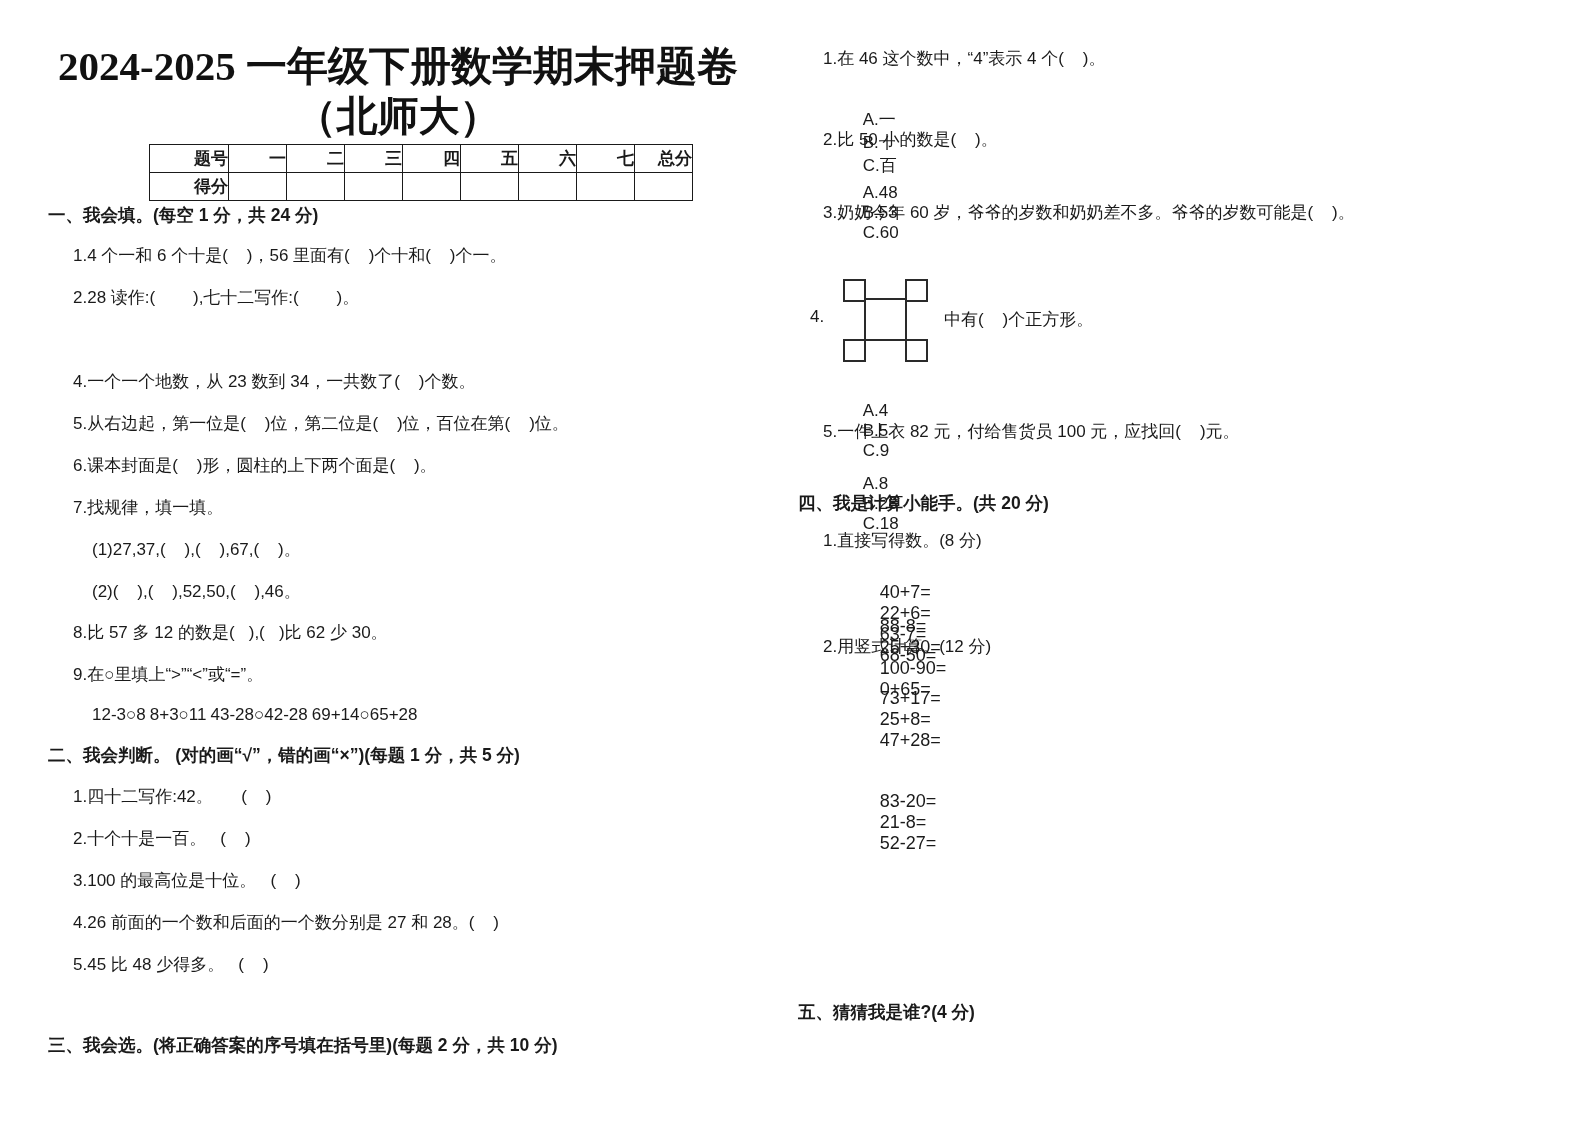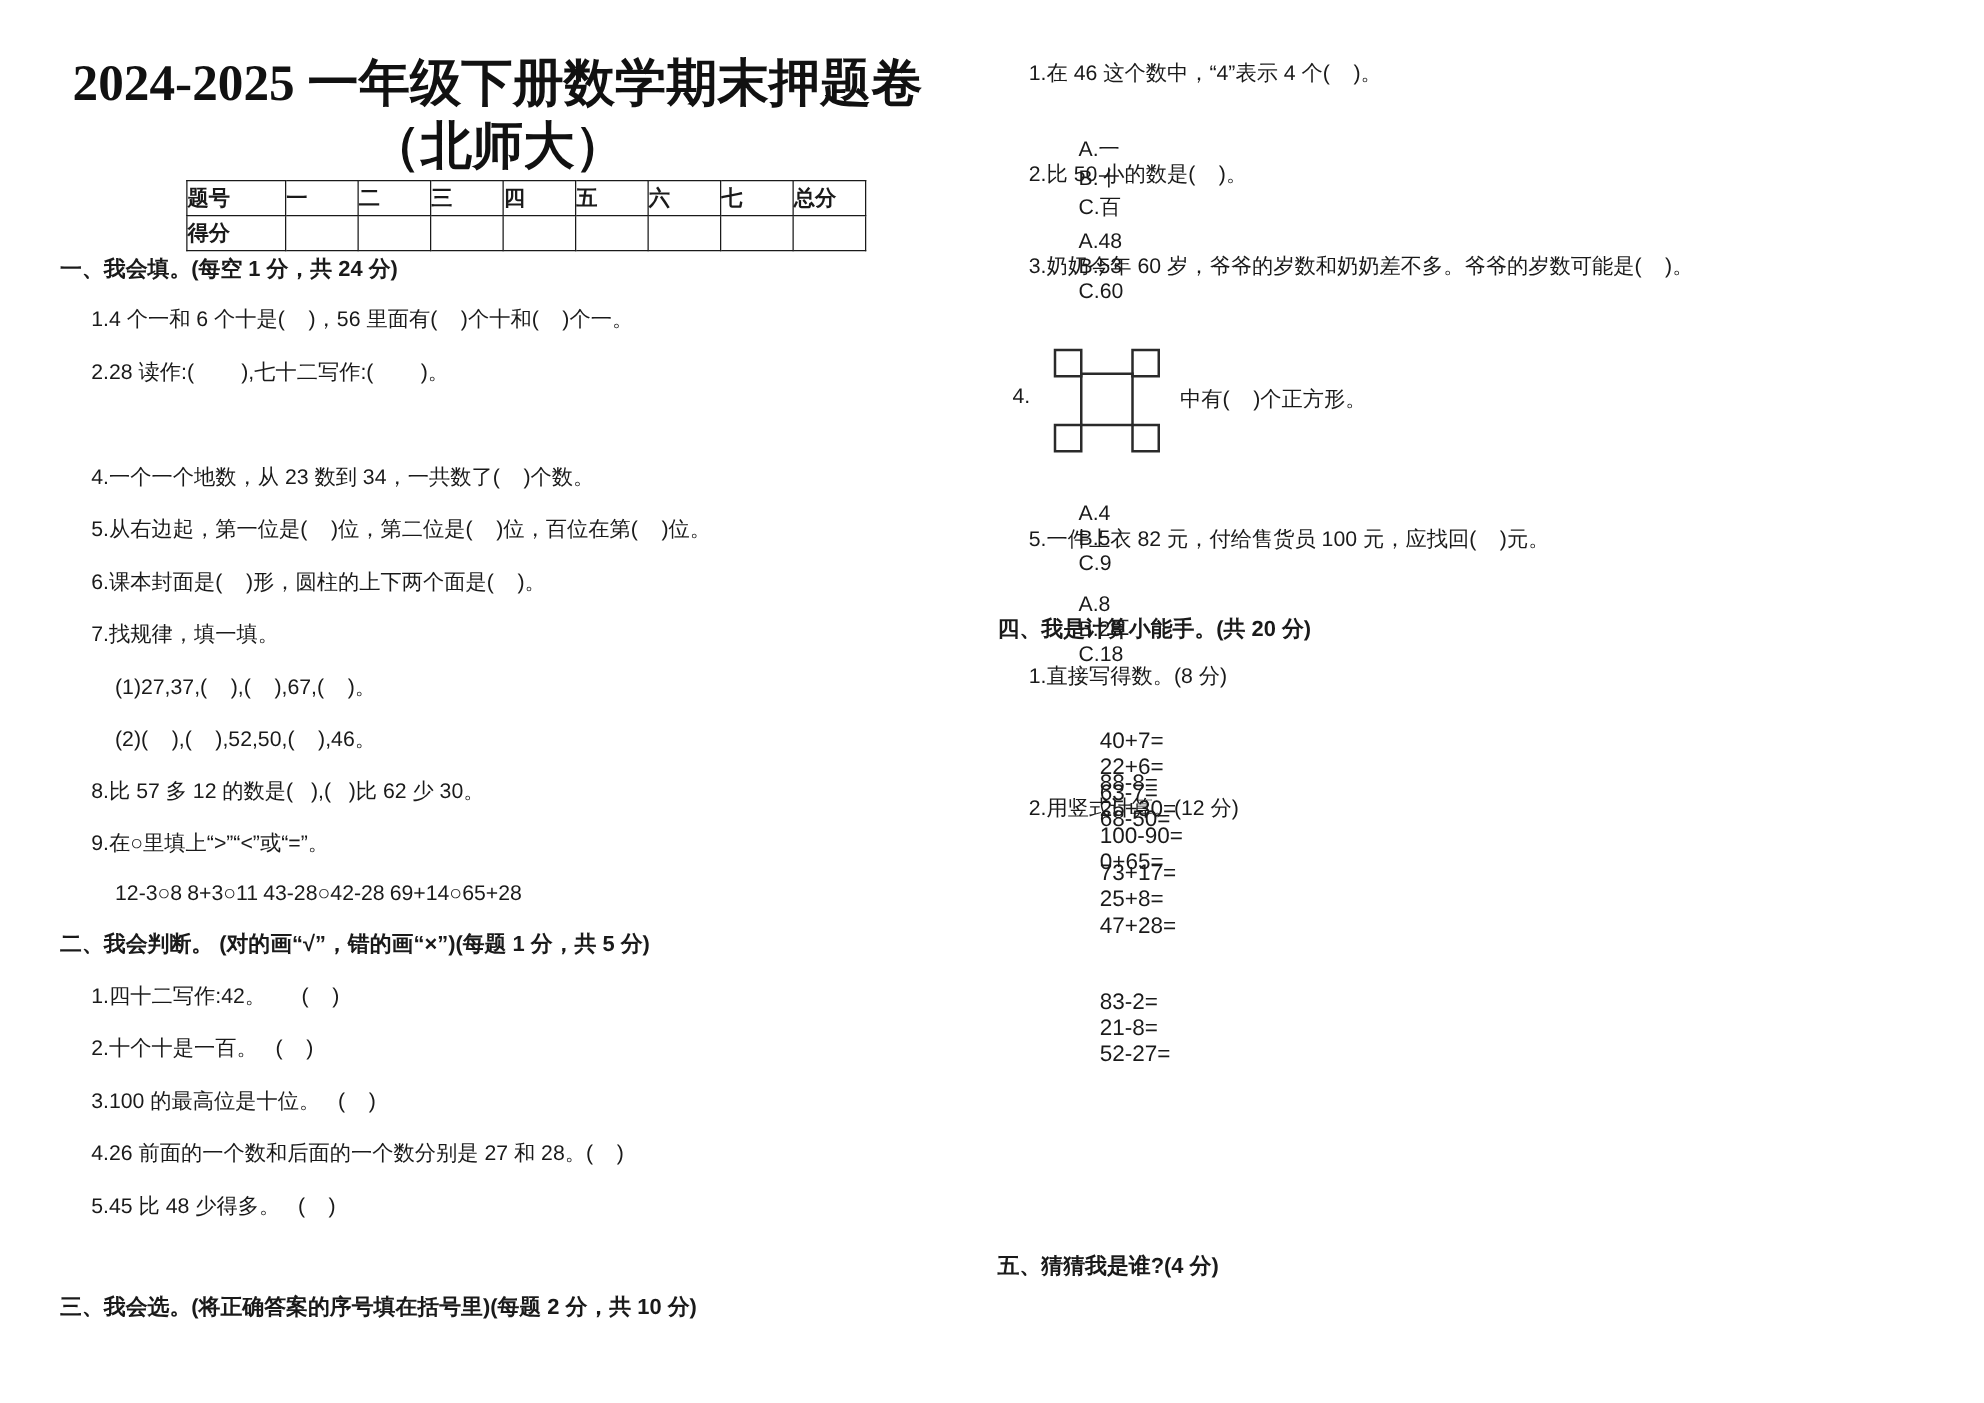--- a/index.html
+++ b/index.html
@@ -4,21 +4,21 @@
 <style>
   html,body{margin:0;padding:0;background:#ffffff;}
   .page{position:relative;width:1587px;height:1122px;background:#ffffff;overflow:hidden;
         font-family:"Liberation Sans","DejaVu Sans",sans-serif;color:#1a1a1a;}
   .t{position:absolute;white-space:pre-wrap;font-size:17px;line-height:22px;color:#1a1a1a;}
   .h{font-weight:bold;font-size:17.5px;}
   .title{position:absolute;left:48px;width:700px;text-align:center;
          font-family:"Liberation Serif","DejaVu Serif",serif;font-weight:bold;
          font-size:41px;line-height:48px;color:#111;}
   table.score{position:absolute;left:149px;top:144px;border-collapse:collapse;}
-  table.score td{border:1.5px solid #1a1a1a;height:27px;text-align:left;vertical-align:middle;
+  table.score td{border:1.5px solid #1a1a1a;height:27px;text-align:right;vertical-align:middle;
                  font-weight:bold;font-size:17px;padding:0;}
   td.c0{width:78px;} td.cn{width:57px;}
   .optrow{position:absolute;white-space:pre;}
   .opt{display:inline-block;min-width:86px;font-size:17px;}
   .eqrow{position:absolute;white-space:pre;}
   .eq{display:inline-block;font-size:18px;margin-left:17px;}
   .cmprow{position:absolute;display:flex;gap:4px;white-space:pre;}
   .cmp{font-size:17px;}
   .fig{position:absolute;left:843px;top:279px;width:84px;height:82px;}
   .sq{position:absolute;border:2px solid #2a2a2a;box-sizing:border-box;background:transparent;}
@@ -139,20 +139,20 @@
     <span class="eq" style="width:102px">100-90=</span>
     <span class="eq">0+65=</span>
   </div>
   <div class="t" style="left:823px;top:636px">2.用竖式计算。(12 分)</div>
   <div class="eqrow" style="left:845px;top:670px">
     <span class="eq" style="width:140px">73+17=</span>
     <span class="eq" style="width:150px">25+8=</span>
     <span class="eq">47+28=</span>
   </div>
   <div class="eqrow" style="left:845px;top:773px">
-    <span class="eq" style="width:135px">83-2=</span>
+    <span class="eq" style="width:135px">83-20=</span>
     <span class="eq" style="width:140px">21-8=</span>
     <span class="eq">52-27=</span>
   </div>
 
   <div class="t h" style="left:798px;top:1001px">五、猜猜我是谁?(4 分)</div>
 
 </div>
 
 </body></html>

